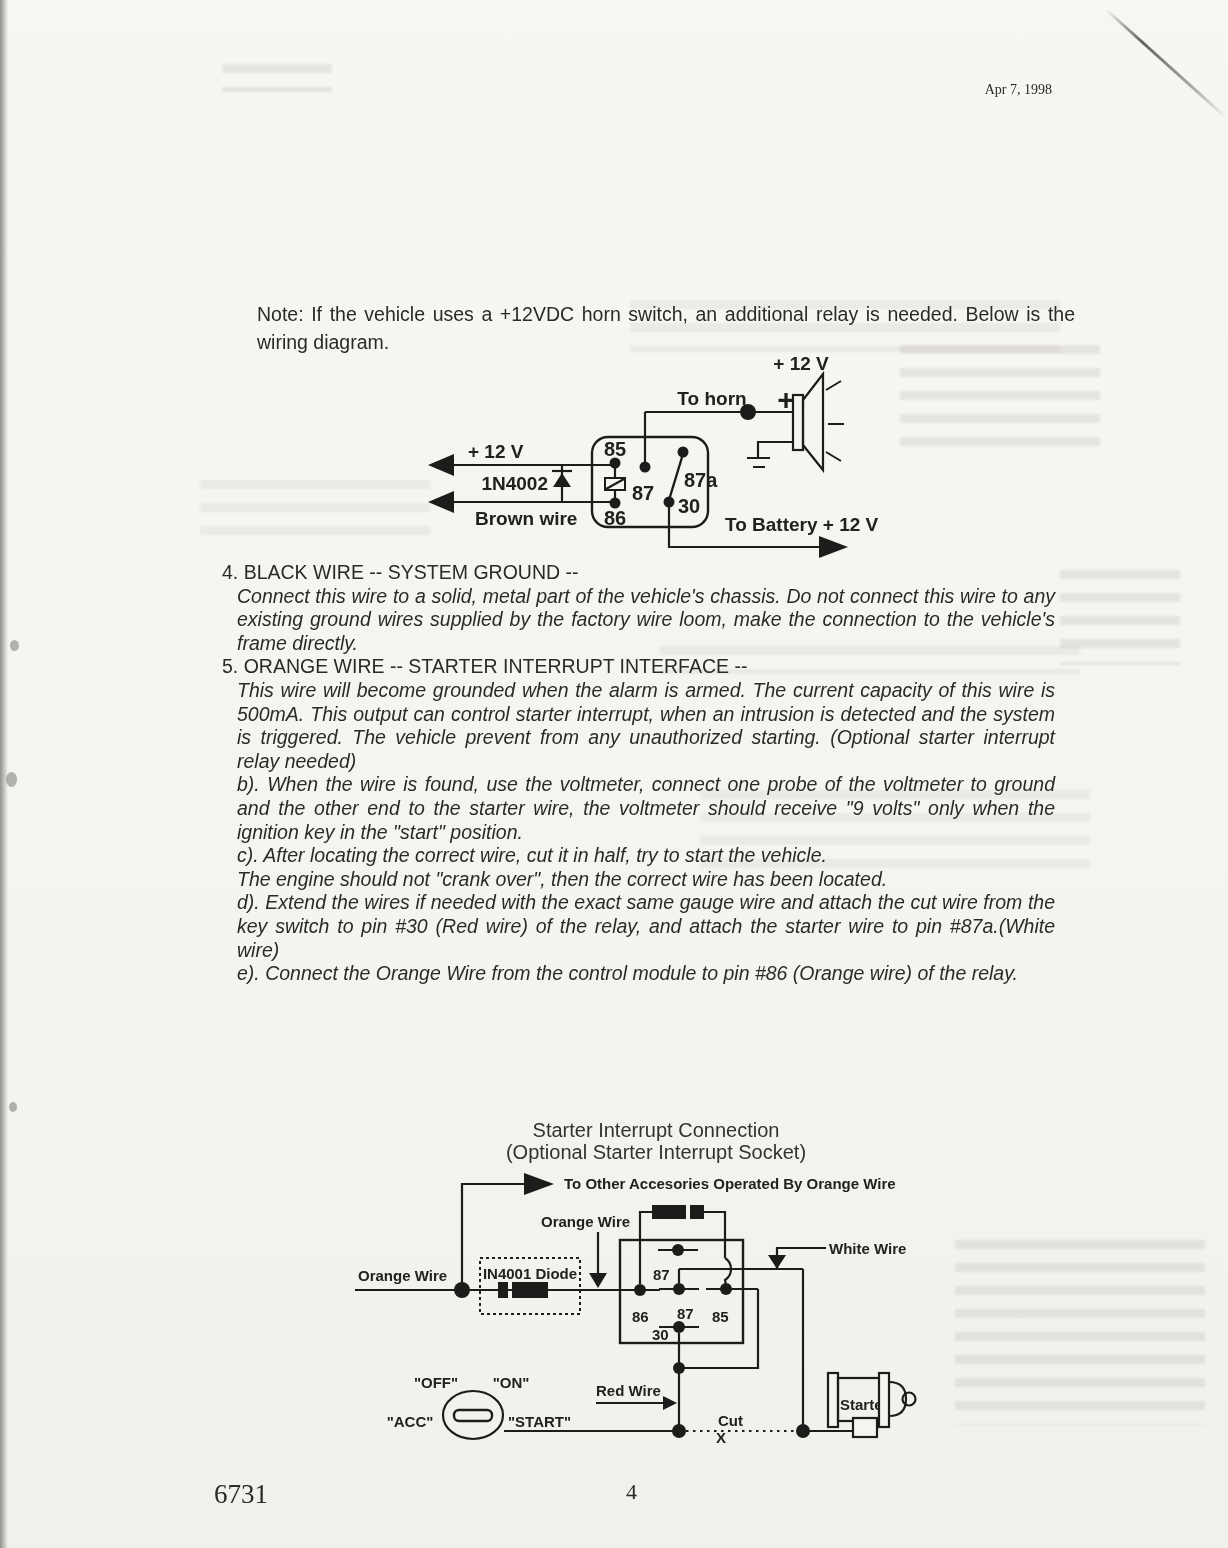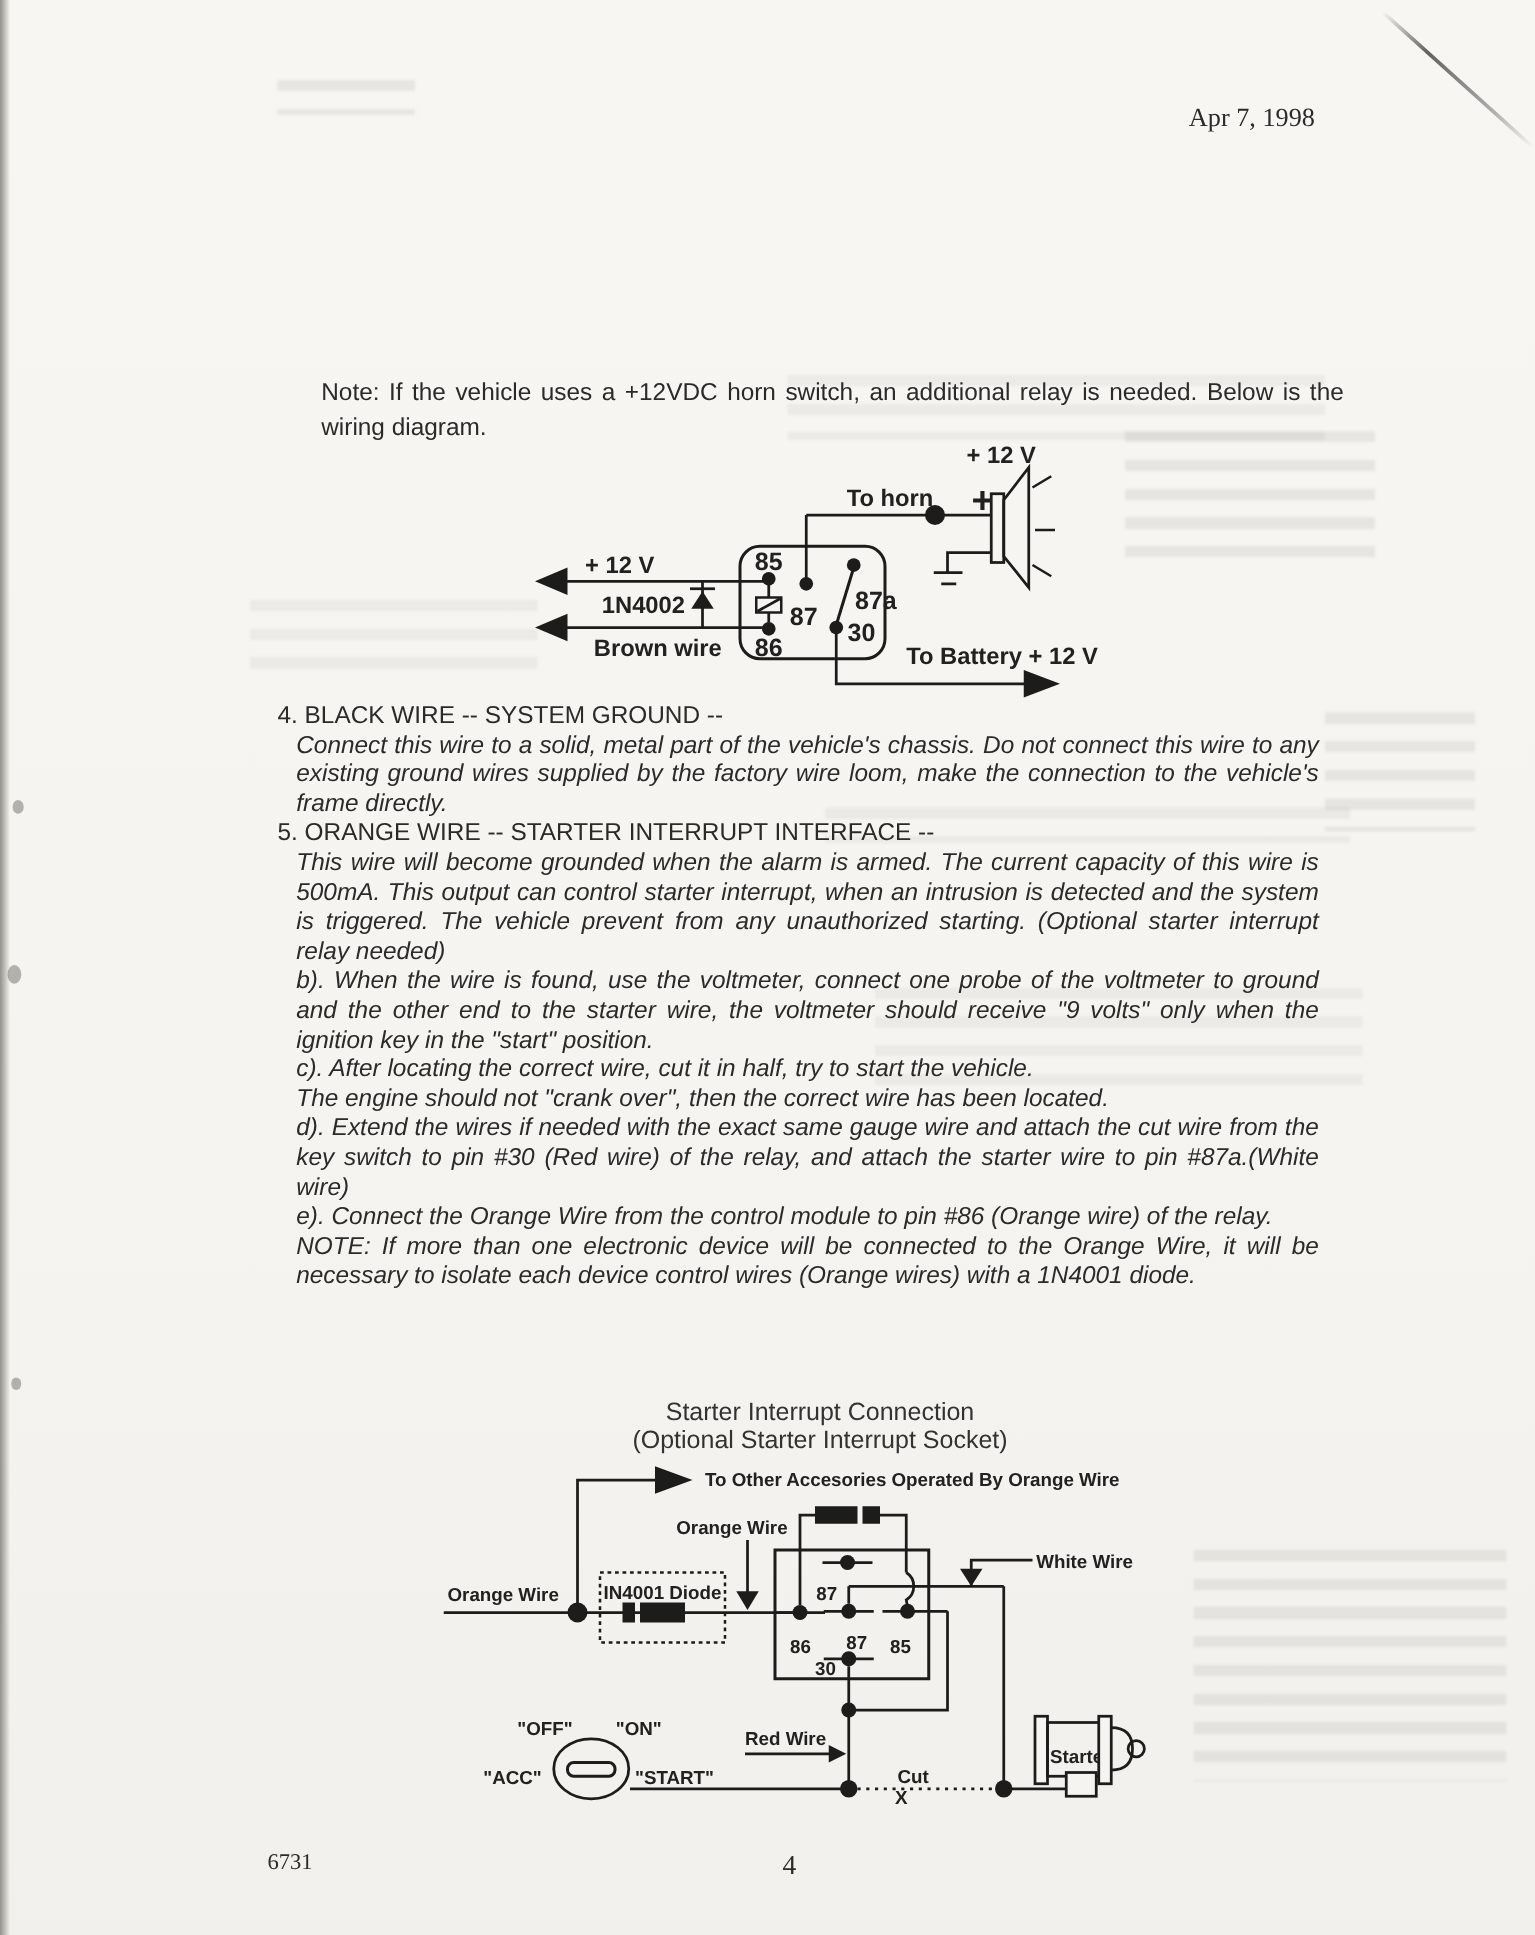--- a/index.html
+++ b/index.html
@@ -42,21 +42,21 @@
   <div class="abs ghost" style="left:900px;top:345px;width:200px;height:110px;"></div>
   <div class="abs ghost" style="left:200px;top:480px;width:230px;height:60px;opacity:.7;"></div>
   <div class="abs ghost" style="left:1060px;top:570px;width:120px;height:95px;"></div>
   <div class="abs ghost" style="left:660px;top:646px;width:420px;height:28px;opacity:.75;"></div>
   <div class="abs ghost" style="left:700px;top:790px;width:390px;height:85px;opacity:.65;"></div>
   <div class="abs ghost" style="left:955px;top:1240px;width:250px;height:185px;"></div>
   <div class="abs smudge" style="left:10px;top:640px;width:9px;height:11px;"></div>
   <div class="abs smudge" style="left:6px;top:772px;width:11px;height:15px;"></div>
   <div class="abs smudge" style="left:9px;top:1102px;width:8px;height:10px;"></div>
 
-  <div class="abs txt serif" style="left:800px;top:82px;width:252px;text-align:right;font-size:21px;">Apr 7, 1998</div>
+  <div class="abs txt serif" style="left:800px;top:82px;width:252px;text-align:right;font-size:14px;">Apr 7, 1998</div>
 
   <div class="abs body-text" style="left:236px;top:300px;width:818px;line-height:28px;margin-left:21px;">Note: If the vehicle uses a +12VDC horn switch, an additional relay is needed. Below is the wiring diagram.</div>
 
   <svg class="abs" style="left:420px;top:350px;" width="490" height="220" viewBox="0 0 490 220">
     <g stroke="#1c1c1b" stroke-width="2.2" fill="none">
       <path d="M32,115 H195"></path>
       <path d="M32,152 H195"></path>
       <path d="M142,115 V152"></path>
       <path d="M132,121 H152"></path>
       <path d="M195,118 V128 M195,140 V148"></path>
@@ -100,21 +100,20 @@
   <div class="abs body-text" style="left:222px;top:561px;width:833px;">
     <p>4. BLACK WIRE -- SYSTEM GROUND --</p>
     <p class="indent">Connect this wire to a solid, metal part of the vehicle's chassis. Do not connect this wire to any existing ground wires supplied by the factory wire loom, make the connection to the vehicle's frame directly.</p>
     <p>5. ORANGE WIRE -- STARTER INTERRUPT INTERFACE --</p>
     <p class="indent">This wire will become grounded when the alarm is armed. The current capacity of this wire is 500mA.  This output can control starter interrupt, when an intrusion is detected and the system is triggered. The vehicle prevent from any unauthorized starting. (Optional starter interrupt relay needed)</p>
     <p class="indent">b). When the wire is found, use the voltmeter, connect one probe of the voltmeter to ground and  the other end to the starter wire, the voltmeter should receive "9 volts" only when the ignition key in the "start" position.</p>
     <p class="indent">c). After locating the correct wire, cut it in half, try to start the vehicle.</p>
     <p class="indent">The engine should not "crank over", then the correct wire has been located.</p>
     <p class="indent">d). Extend the wires if needed with the exact same gauge wire and attach the cut wire from the key switch to pin #30 (Red wire) of the relay, and attach the starter wire to pin #87a.(White wire)</p>
     <p class="indent">e). Connect the Orange Wire from the control module to pin #86 (Orange wire) of the relay.</p>
-    <p class="indent">NOTE: If more than one electronic device will be connected to the Orange Wire, it will be necessary to isolate each device control wires (Orange wires) with a 1N4001 diode.</p>
   </div>
 
   <div class="abs d2title" style="left:396px;top:1119px;width:520px;">
     <div>Starter Interrupt Connection</div>
     <div>(Optional Starter Interrupt Socket)</div>
   </div>
 
   <svg class="abs" style="left:340px;top:1170px;" width="630" height="290" viewBox="0 0 630 290">
     <g stroke="#1c1c1b" stroke-width="2.2" fill="none">
       <path d="M122,120 V14 H186"></path>
@@ -181,16 +180,16 @@
     <g stroke="#1c1c1b" stroke-width="2.2">
       <rect x="488" y="203" width="10" height="54" fill="#f5f4f0"></rect>
       <rect x="498" y="208" width="43" height="43" fill="none"></rect>
       <rect x="539" y="203" width="10" height="54" fill="#f5f4f0"></rect>
       <path d="M549,212 Q566,212 566,229 Q566,246 549,246" fill="none"></path>
       <circle cx="569" cy="229" r="6.5" fill="none"></circle>
       <rect x="513" y="248" width="24" height="19" fill="#f5f4f0"></rect>
     </g>
   </svg>
 
-  <div class="abs txt serif" style="left:214px;top:1479px;font-size:18px;">6731</div>
+  <div class="abs txt serif" style="left:214px;top:1479px;font-size:27px;">6731</div>
   <div class="abs txt serif" style="left:626px;top:1479px;font-size:22px;">4</div>
 
 </div>
 
 </body></html>

